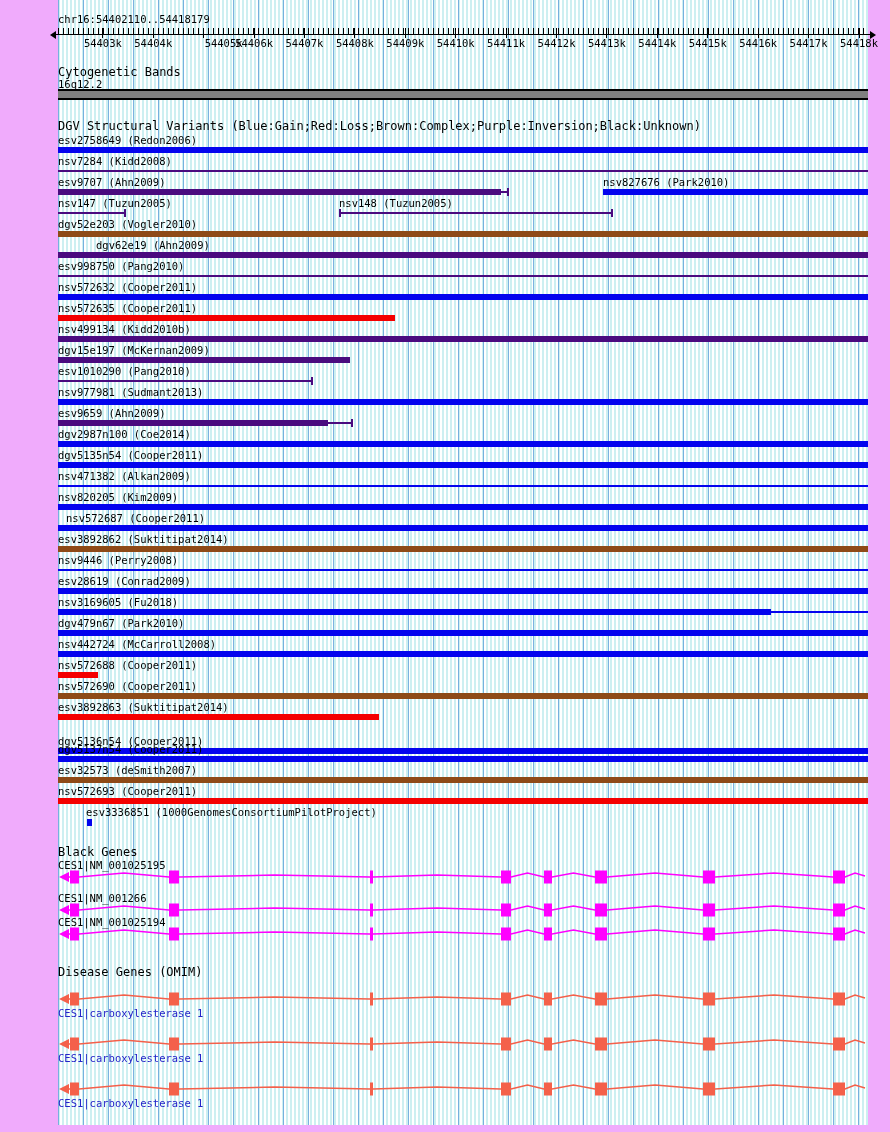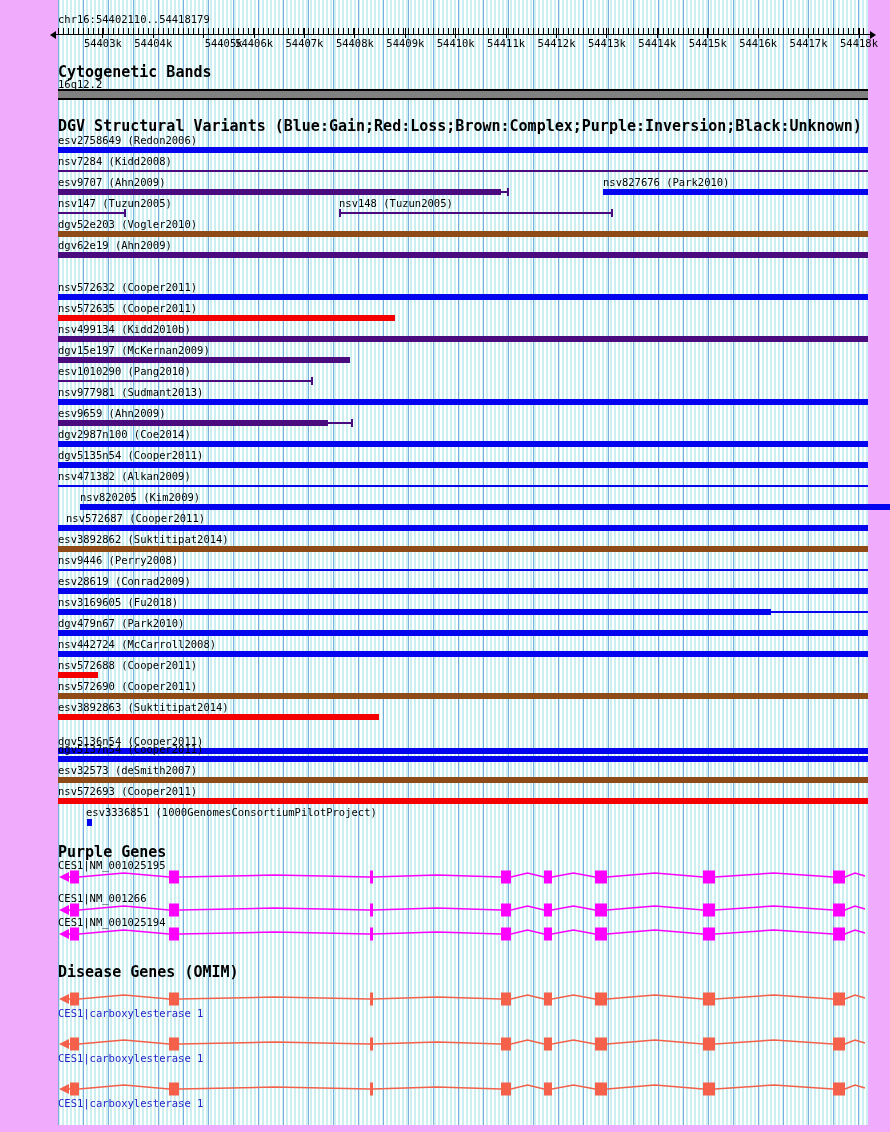--- a/index.html
+++ b/index.html
@@ -3,21 +3,21 @@
 <meta charset="utf-8">
 <style>
   html,body{margin:0;padding:0;background:#ffffff;}
   .canvas{position:relative;width:890px;height:1132px;background:#f0abfc;overflow:hidden;
           font-family:"DejaVu Sans Mono","Liberation Mono",monospace;}
   .stripes{position:absolute;left:58px;top:0;width:810px;height:1125px;
     background-image:
       repeating-linear-gradient(to right, rgba(110,170,220,0.9) 0 1px, transparent 1px 25px),
       repeating-linear-gradient(to right, #cdeff1 0 2px, #ffffff 2px 4px);}
   .lbl{position:absolute;font-size:10.5px;line-height:12px;color:#000;white-space:pre;}
-  .hdr{position:absolute;font-size:15px;line-height:13px;font-weight:bold;color:#000;white-space:pre;text-align:center;}
+  .hdr{position:absolute;font-size:12px;line-height:13px;font-weight:normal;color:#000;white-space:pre;text-align:center;}
   .minors{position:absolute;background:repeating-linear-gradient(to right,#000 0 1px,transparent 1px 5px);}
   .ruler-line{position:absolute;height:1px;background:#000;}
   .tri-l{position:absolute;width:0;height:0;border-top:4px solid transparent;border-bottom:4px solid transparent;border-right:6px solid #000;}
   .tri-r{position:absolute;width:0;height:0;border-top:4px solid transparent;border-bottom:4px solid transparent;border-left:6px solid #000;}
   .cytobar{position:absolute;height:7px;background:#808080;border-top:2px solid #000;border-bottom:2px solid #000;}
   .layer{position:absolute;left:0;top:0;width:100%;height:100%;}
   svg{display:block;}
 </style>
 </head>
 <body>
@@ -97,22 +97,26 @@
         <div class="lbl" style="left: 281px; top: 0px;">nsv148 (Tuzun2005)</div>
         <div style="position: absolute; left: 281px; top: 15px; width: 273px; height: 2px; background: rgb(74, 11, 127);"></div>
         <div style="position: absolute; left: 281px; top: 12px; width: 2px; height: 8px; background: rgb(74, 11, 127);"></div>
         <div style="position: absolute; left: 553px; top: 12px; width: 2px; height: 8px; background: rgb(74, 11, 127);"></div>
       </div>
       <div style="position: absolute; left: 58px; top: 218px; width: 710px; height: 21px;">
         <div class="lbl" style="left: 0px; top: 0px;">dgv52e203 (Vogler2010)</div>
         <div style="position: absolute; left: 0px; top: 13px; width: 810px; height: 6px; background: rgb(142, 74, 23);"></div>
       </div>
       <div style="position: absolute; left: 58px; top: 239px; width: 810px; height: 21px;">
-        <div class="lbl" style="left: 0px; top: 0px;">dgv62e19 (Ahn2009)</div>
+        <div class="lbl" style="left: 0px; top: 0px; padding-left: 38px;">dgv62e19 (Ahn2009)</div>
         <div style="position: absolute; left: 0px; top: 13px; width: 810px; height: 6px; background: rgb(74, 11, 127);"></div>
+      </div>
+      <div style="position: absolute; left: 58px; top: 260px; width: 810px; height: 21px;">
+        <div class="lbl" style="left: 0px; top: 0px;">esv998750 (Pang2010)</div>
+        <div style="position: absolute; left: 0px; top: 15px; width: 810px; height: 2px; background: rgb(74, 11, 127);"></div>
       </div>
       <div style="position: absolute; left: 58px; top: 281px; width: 810px; height: 21px;">
         <div class="lbl" style="left: 0px; top: 0px;">nsv572632 (Cooper2011)</div>
         <div style="position: absolute; left: 0px; top: 13px; width: 810px; height: 6px; background: rgb(4, 4, 238);"></div>
       </div>
       <div style="position: absolute; left: 58px; top: 302px; width: 810px; height: 21px;">
         <div class="lbl" style="left: 0px; top: 0px;">nsv572635 (Cooper2011)</div>
         <div style="position: absolute; left: 0px; top: 13px; width: 337px; height: 6px; background: rgb(244, 0, 0);"></div>
       </div>
       <div style="position: absolute; left: 58px; top: 323px; width: 810px; height: 21px;">
@@ -143,21 +147,21 @@
         <div style="position: absolute; left: 0px; top: 13px; width: 810px; height: 6px; background: rgb(4, 4, 238);"></div>
       </div>
       <div style="position: absolute; left: 58px; top: 449px; width: 810px; height: 21px;">
         <div class="lbl" style="left: 0px; top: 0px;">dgv5135n54 (Cooper2011)</div>
         <div style="position: absolute; left: 0px; top: 13px; width: 810px; height: 6px; background: rgb(4, 4, 238);"></div>
       </div>
       <div style="position: absolute; left: 58px; top: 470px; width: 810px; height: 21px;">
         <div class="lbl" style="left: 0px; top: 0px;">nsv471382 (Alkan2009)</div>
         <div style="position: absolute; left: 0px; top: 15px; width: 810px; height: 2px; background: rgb(4, 4, 238);"></div>
       </div>
-      <div style="position: absolute; left: 58px; top: 491px; width: 746px; height: 21px; margin-left: 22px;">
+      <div style="position: absolute; left: 58px; top: 491px; width: 746px; height: 21px;">
         <div class="lbl" style="left: 0px; top: 0px;">nsv820205 (Kim2009)</div>
         <div style="position: absolute; left: 0px; top: 13px; width: 810px; height: 6px; background: rgb(4, 4, 238);"></div>
       </div>
       <div style="position: absolute; left: 58px; top: 512px; width: 810px; height: 21px;">
         <div class="lbl" style="left: 8px; top: 0px;">nsv572687 (Cooper2011)</div>
         <div style="position: absolute; left: 0px; top: 13px; width: 810px; height: 6px; background: rgb(4, 4, 238);"></div>
       </div>
       <div style="position: absolute; left: 58px; top: 533px; width: 810px; height: 21px;">
         <div class="lbl" style="left: 0px; top: 0px;">esv3892862 (Suktitipat2014)</div>
         <div style="position: absolute; left: 0px; top: 13px; width: 810px; height: 6px; background: rgb(142, 74, 23);"></div>
@@ -210,21 +214,21 @@
       <div style="position: absolute; left: 58px; top: 785px; width: 682px; height: 21px; text-align: right;">
         <div class="lbl" style="left: 0px; top: 0px;">nsv572693 (Cooper2011)</div>
         <div style="position: absolute; left: 0px; top: 13px; width: 810px; height: 6px; background: rgb(244, 0, 0);"></div>
       </div>
       <div style="position: absolute; left: 58px; top: 806px; width: 810px; height: 21px;">
         <div class="lbl" style="left: 28px; top: 0px;">esv3336851 (1000GenomesConsortiumPilotProject)</div>
         <div style="position: absolute; left: 29px; top: 13px; width: 5px; height: 7px; background: rgb(4, 4, 238);"></div>
       </div>
     </div>
 
-  <div class="hdr" style="left:58px;top:846px">Purple Genes</div>
+  <div class="hdr" style="left:58px;top:846px">Black Genes</div>
   <div class="layer" id="refseq-rows">
       <div class="lbl" style="left: 58px; top: 859px;">CES1|NM_001025195</div>
       <svg width="810" height="14" style="position: absolute; overflow: visible; left: 58px; top: 870px;">
         <polyline points="11,7 12,7 21,7 66,3 111,7 121,7 216.5,5 312,7 315,7 379,5 443,7 453,7 469.5,3 486,7 494,7 515.5,3 537,7 549,7 597,3 645,7 657,7 716,3 775,7 787,7 797,3 807,6" fill="none" stroke="#ff00ff" stroke-width="1.5"></polyline>
         <polygon points="1,7 11,2 11,12" fill="#ff00ff"></polygon>
         <rect x="12" y="0.5" width="9" height="13" fill="#ff00ff"></rect>
         <rect x="111" y="0.5" width="10" height="13" fill="#ff00ff"></rect>
         <rect x="312" y="0.5" width="3" height="13" fill="#ff00ff"></rect>
         <rect x="443" y="0.5" width="10" height="13" fill="#ff00ff"></rect>
         <rect x="486" y="0.5" width="8" height="13" fill="#ff00ff"></rect>

